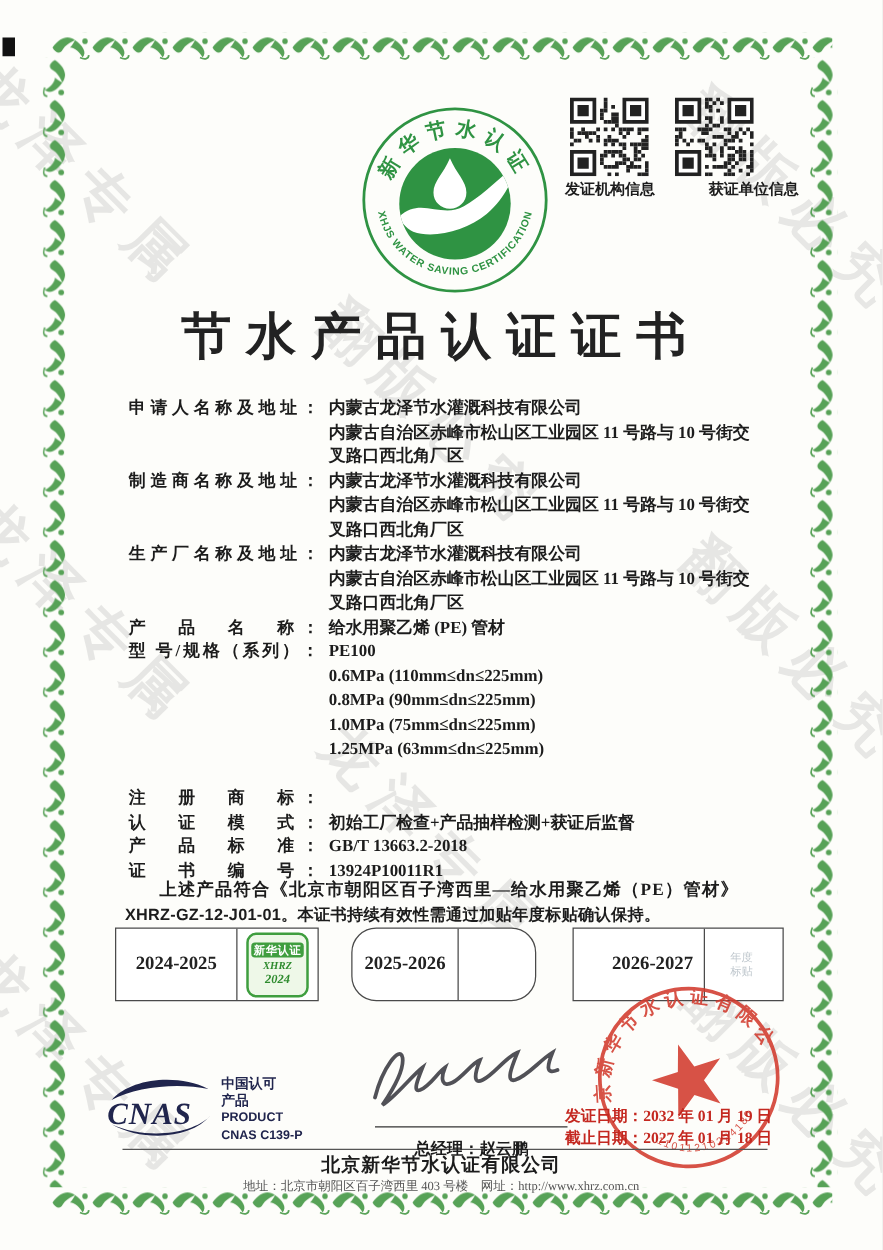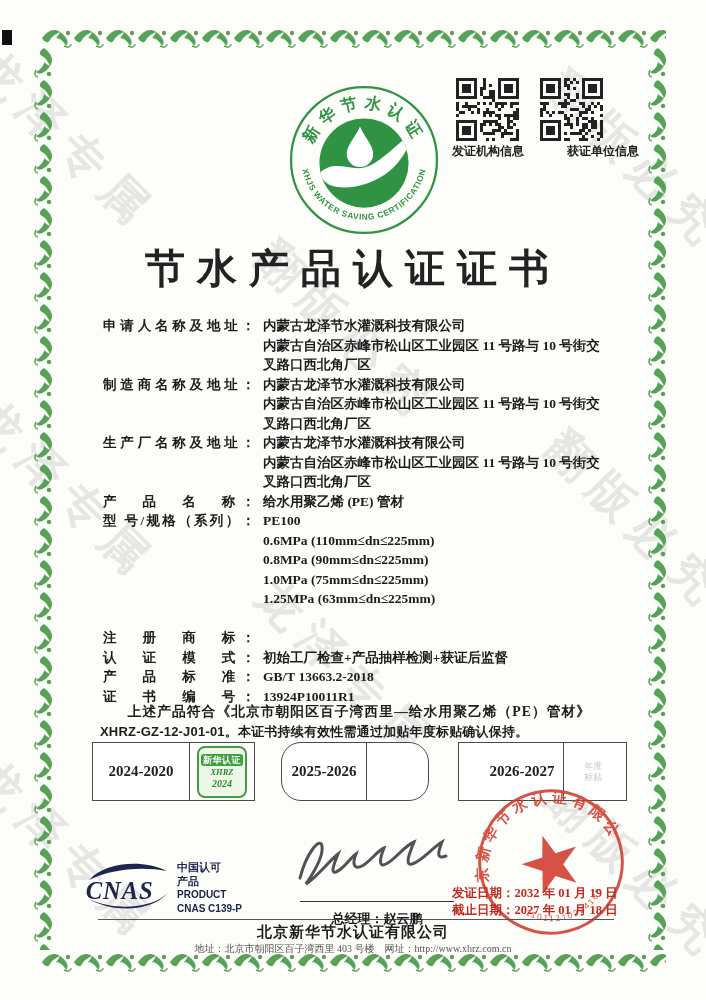--- a/index.html
+++ b/index.html
@@ -456,21 +456,21 @@
         <span class="val">13924P10011R1</span>
       </div>
   </div>
 
   <div class="statement">
     <div class="ln1">上述产品符合《北京市朝阳区百子湾西里—给水用聚乙烯（PE）管材》</div>
     <div class="ln2">XHRZ-GZ-12-J01-01。本证书持续有效性需通过加贴年度标贴确认保持。</div>
   </div>
 
   <div class="abox box1">
-    <div class="ycell">2024-2020</div>
+    <div class="ycell">2024-2025</div>
     <div class="scell">
       <div class="sticker">
         <div class="sticker-pill">新华认证</div>
         <div class="sticker-xhrz">XHRZ</div>
         <div class="sticker-year">2024</div>
       </div>
     </div>
   </div>
   <div class="abox box2">
     <div class="ycell">2025-2026</div>

